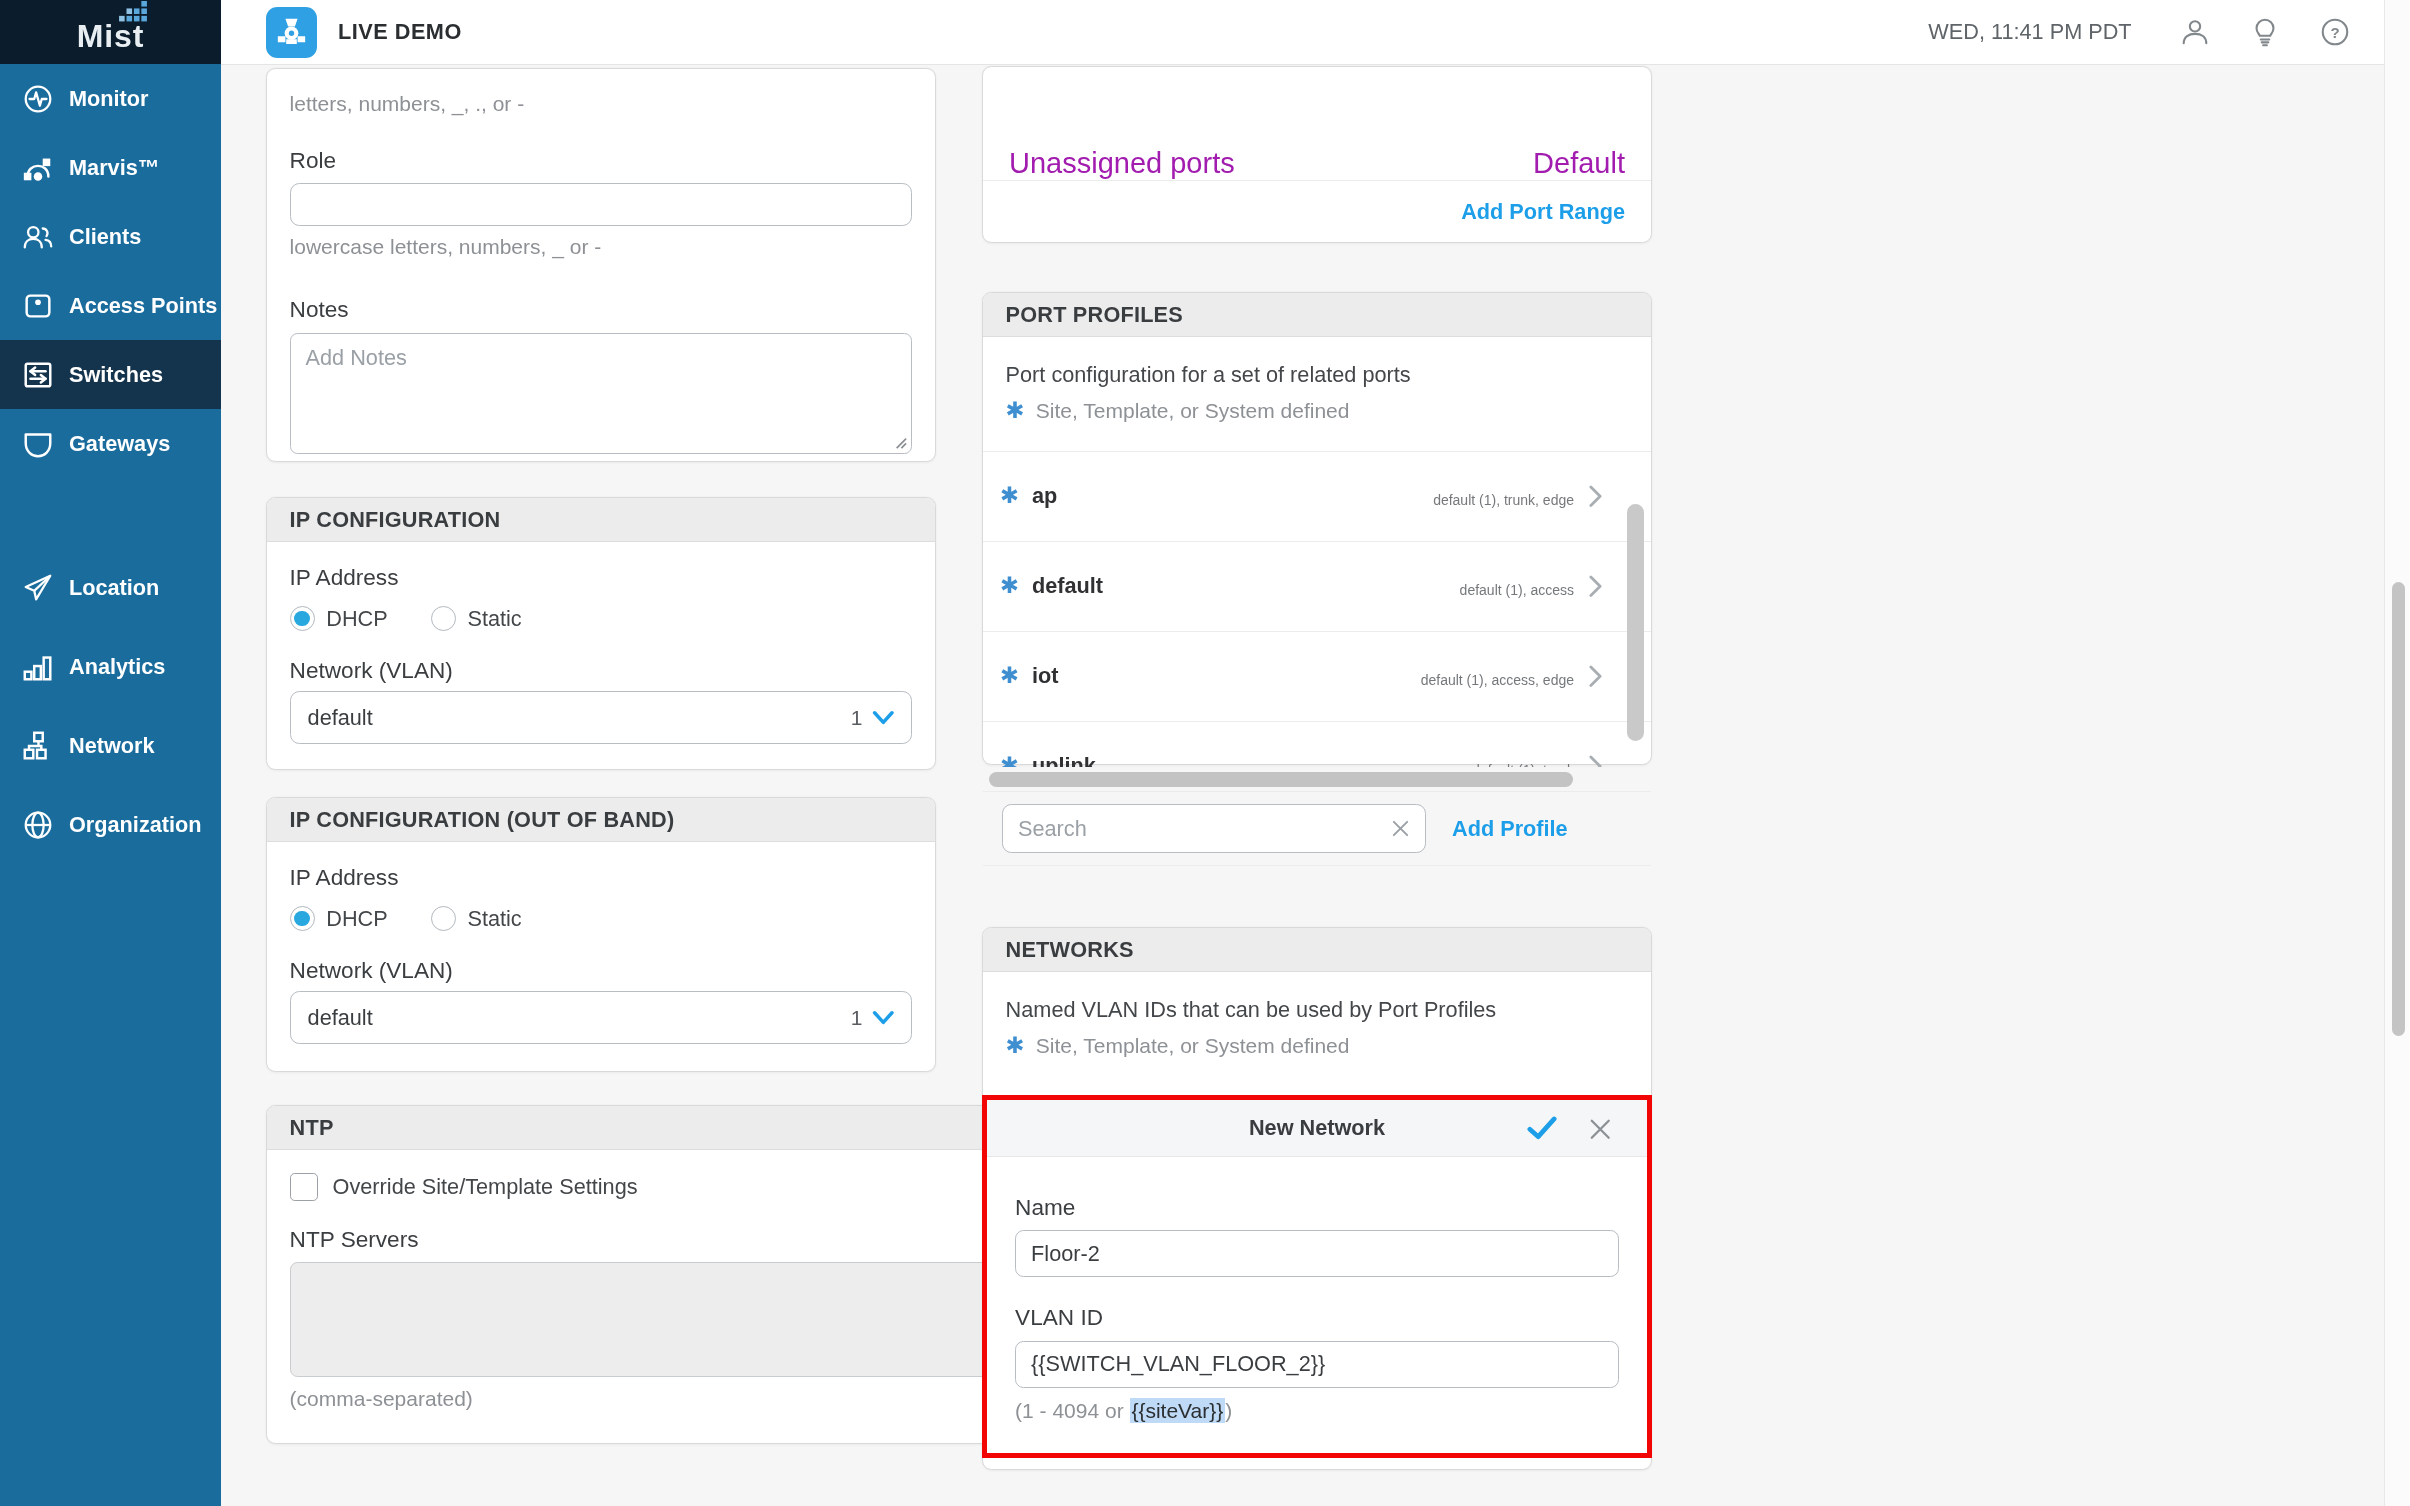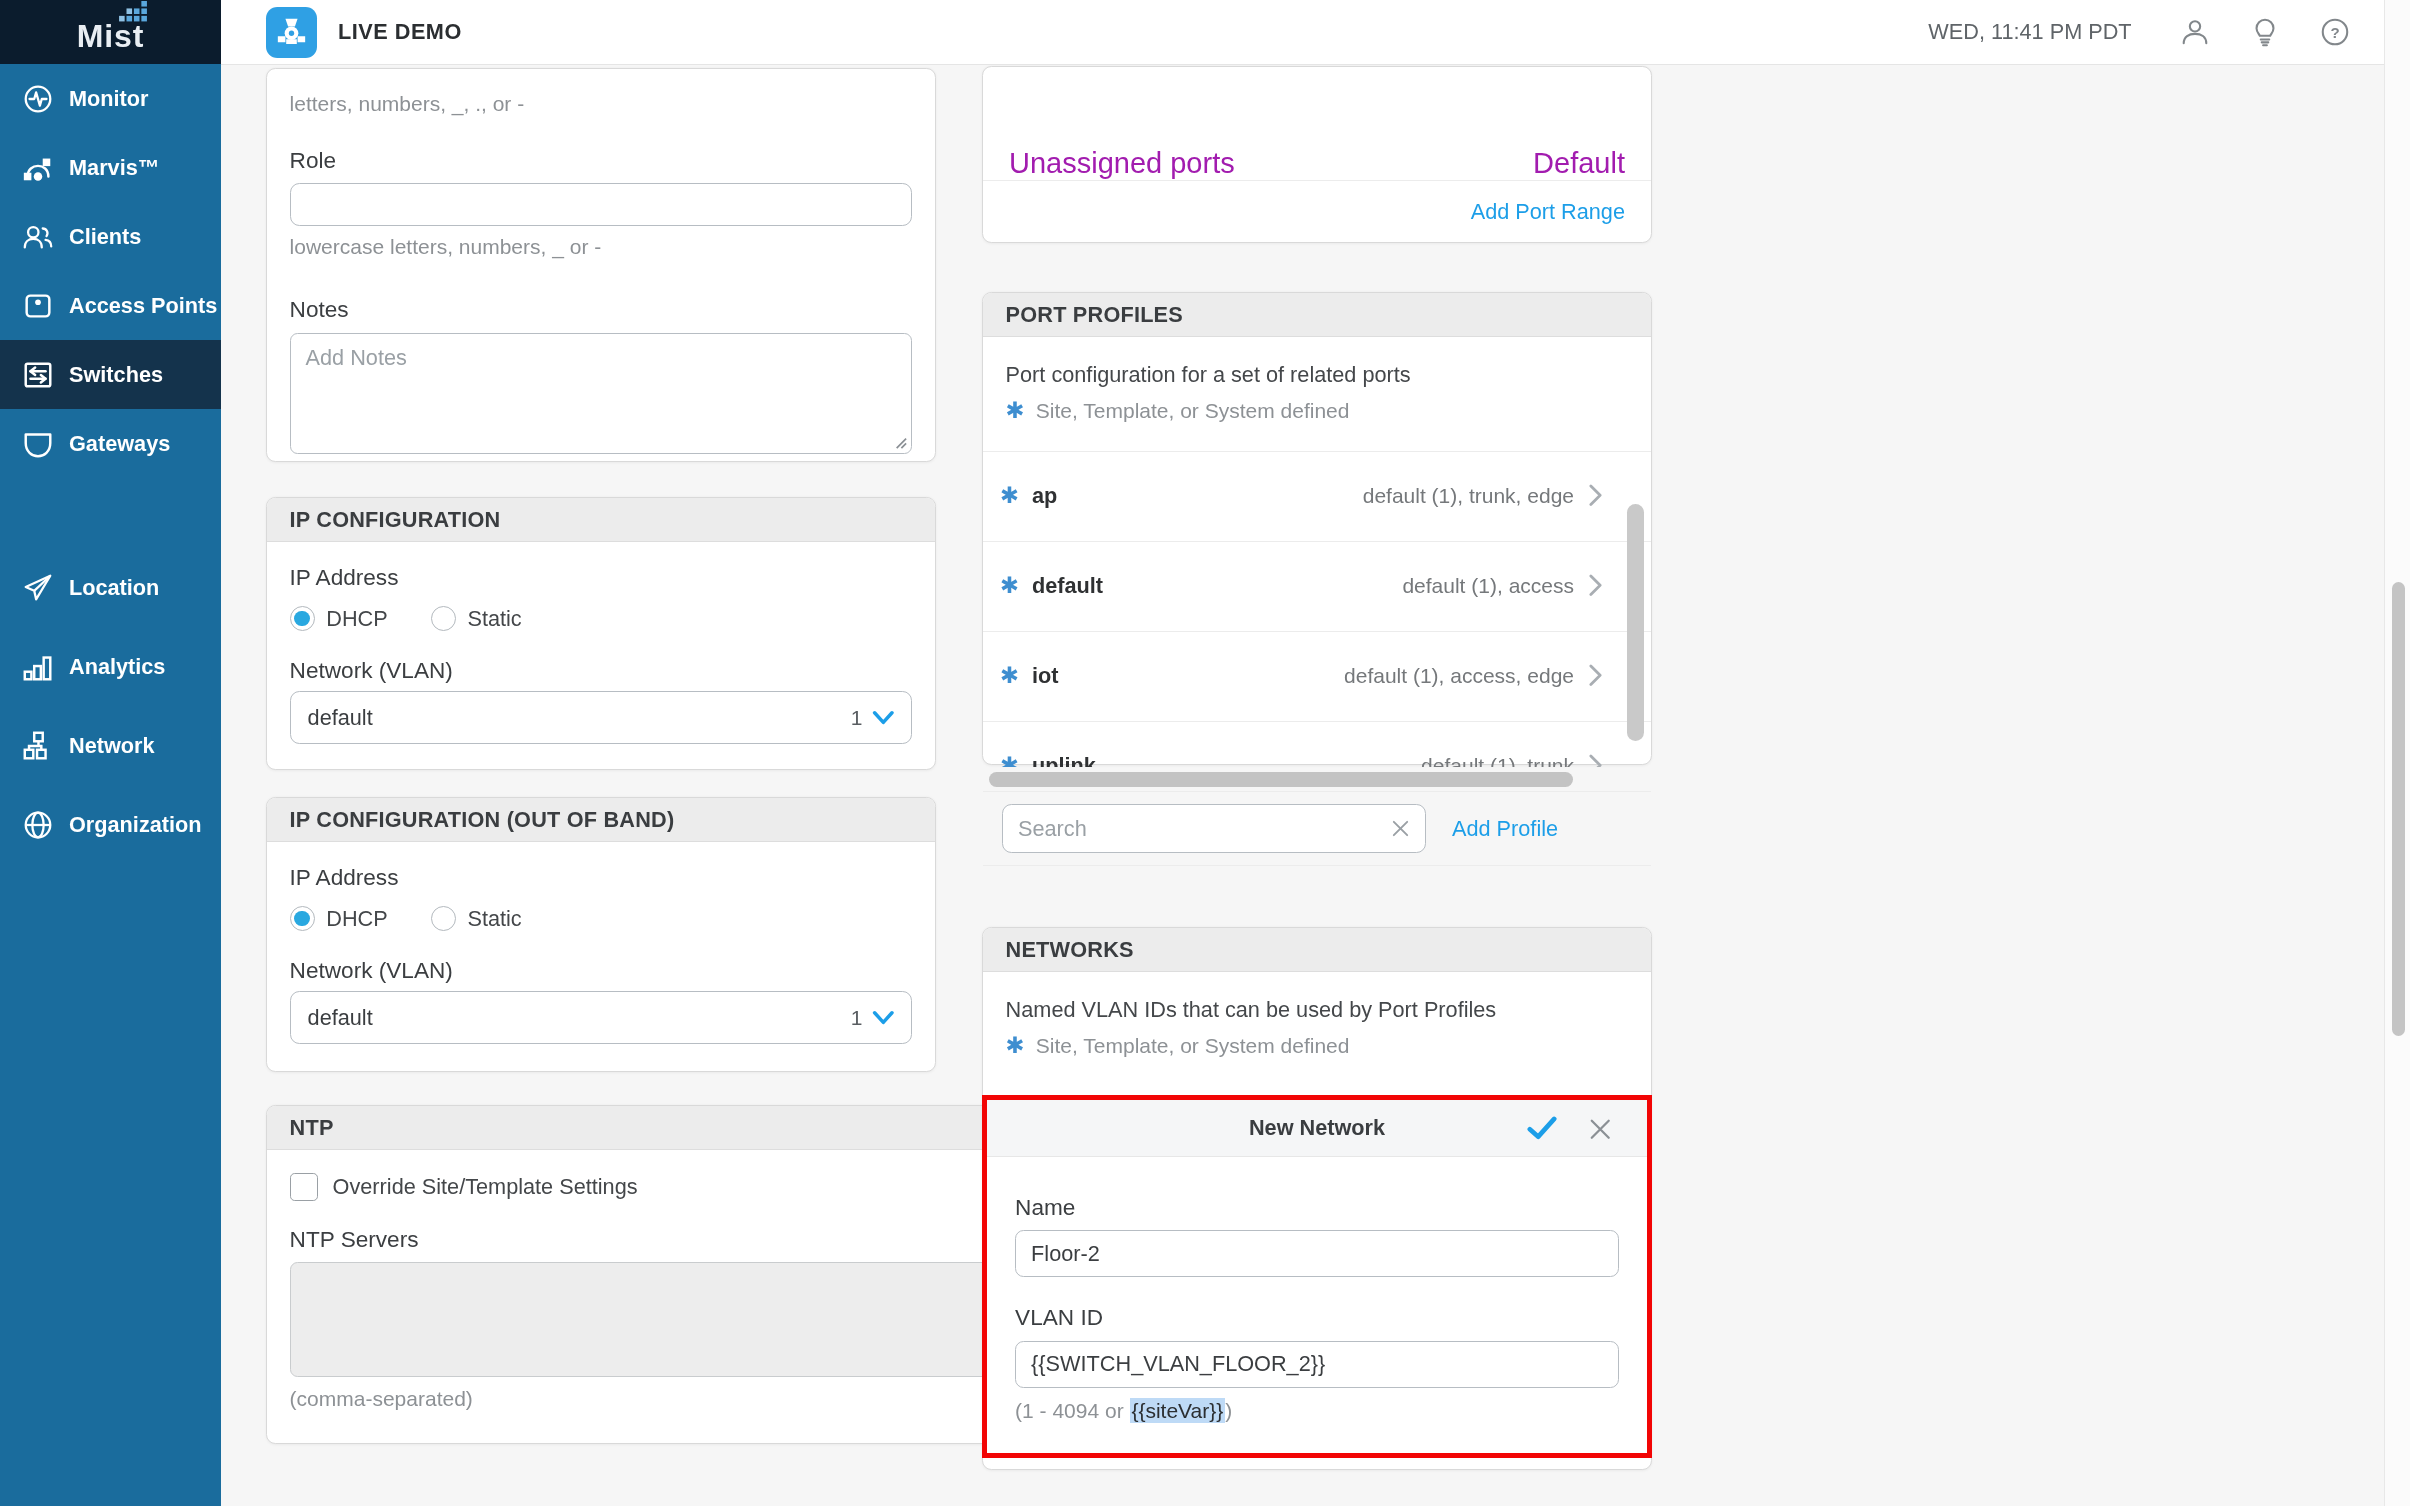--- a/index.html
+++ b/index.html
@@ -38,35 +38,35 @@
   textarea.notes{width:100%;height:121px;border:1.4px solid #b7bdc3;border-radius:7.5px;font-size:21.7px;color:#b91c1c;padding:11.3px 15px;box-sizing:border-box;resize:none;outline:none;font-family:inherit}
   textarea.notes::placeholder{color:#9aa0a5}
   textarea.ntp{width:100%;height:115px;background:#EDEDED;border:1.4px solid #c9ccce;border-radius:7.5px;box-sizing:border-box;resize:none;outline:none}
   .grip{position:absolute;right:4.7px;bottom:6.6px}
   .radio-row{display:flex;align-items:center;gap:43px;margin-top:15px}
   .radio-opt{display:flex;align-items:center;gap:11.3px;font-size:21.7px;color:#44474a;cursor:pointer}
   .radio{width:25.4px;height:25.4px;border:1.9px solid #b3b9be;border-radius:50%;box-sizing:border-box;position:relative;background:#fff;flex:0 0 25.4px}
   .radio.on::after{content:"";position:absolute;inset:3.8px;background:#29A8E0;border-radius:50%}
   .select{height:51px;border:1.4px solid #b7bdc3;border-radius:9.4px;display:flex;align-items:center;padding:0 17px;font-size:21.7px;color:#3b3e41;cursor:pointer}
   .sel-right{margin-left:auto;display:flex;align-items:center;gap:9.4px;color:#5a5e62;font-size:21px}
-  .link{color:#1C9EE8;font-weight:400;font-size:21.7px;cursor:pointer;text-decoration:none}
+  .link{color:#1C9EE8;font-weight:700;font-size:21.7px;cursor:pointer;text-decoration:none}
   .checkbox{width:28px;height:28px;border:1.9px solid #9aa0a5;border-radius:4.7px;box-sizing:border-box;background:#fff;flex:0 0 28px}
   .check-row{display:flex;align-items:center;gap:15px;font-size:21.7px;color:#44474a;cursor:pointer}
   
   .uports-row{height:113px;display:flex;align-items:flex-end;padding:0 26px;border-bottom:0.9px solid #ececec;font-size:29px;color:#a21caf}
   .uports-val{margin-left:auto}
   .addrange-row{height:62px;display:flex;align-items:center;justify-content:flex-end;padding:0 26px}
   .pp-info{padding:24.5px 22.6px 28px}
   .desc{font-size:21.7px;color:#44474a}
   .legend{display:flex;align-items:center;gap:11.3px;font-size:21px;color:#8d9195;margin-top:11.3px}
   .star{color:#3E8ED0;font-size:22.6px;line-height:1}
   .plist{border-top:0.9px solid #ececec;height:315px;overflow:hidden;position:relative}
   .prow{height:89px;display:flex;align-items:center;padding:0 49px 0 17px;border-bottom:0.9px solid #ececec;cursor:pointer}
   .pname{font-weight:700;font-size:21.7px;color:#2f3133;margin-left:13px}
-  .psum{margin-left:auto;color:#75787b;font-size:21px;display:flex;align-items:flex-start;gap:15px}
+  .psum{margin-left:auto;color:#75787b;font-size:14px;display:flex;align-items:flex-end;gap:15px}
   .vthumb{position:absolute;right:7.5px;top:52px;width:17px;height:237px;border-radius:9.4px;background:#c9c9c9}
   .hbar{height:24.5px;display:flex;align-items:center;padding:0 5.6px}
   .hthumb{height:15px;width:584px;border-radius:7.5px;background:#c3c3c3}
   .search-row{border-top:0.9px solid #ececec;border-bottom:0.9px solid #ececec;height:73px;display:flex;align-items:center;padding:0 19px}
   .search-wrap{position:relative;width:424px}
   .search-input{width:100%;height:49px;border:1.4px solid #b7bdc3;border-radius:9.4px;font-size:21.7px;color:#3b3e41;padding:0 49px 0 15px;box-sizing:border-box;outline:none;font-family:inherit}
   .search-input::placeholder{color:#9aa0a5}
   .search-x{position:absolute;right:15px;top:14px;cursor:pointer}
   .addprofile{margin-left:26px}
   

